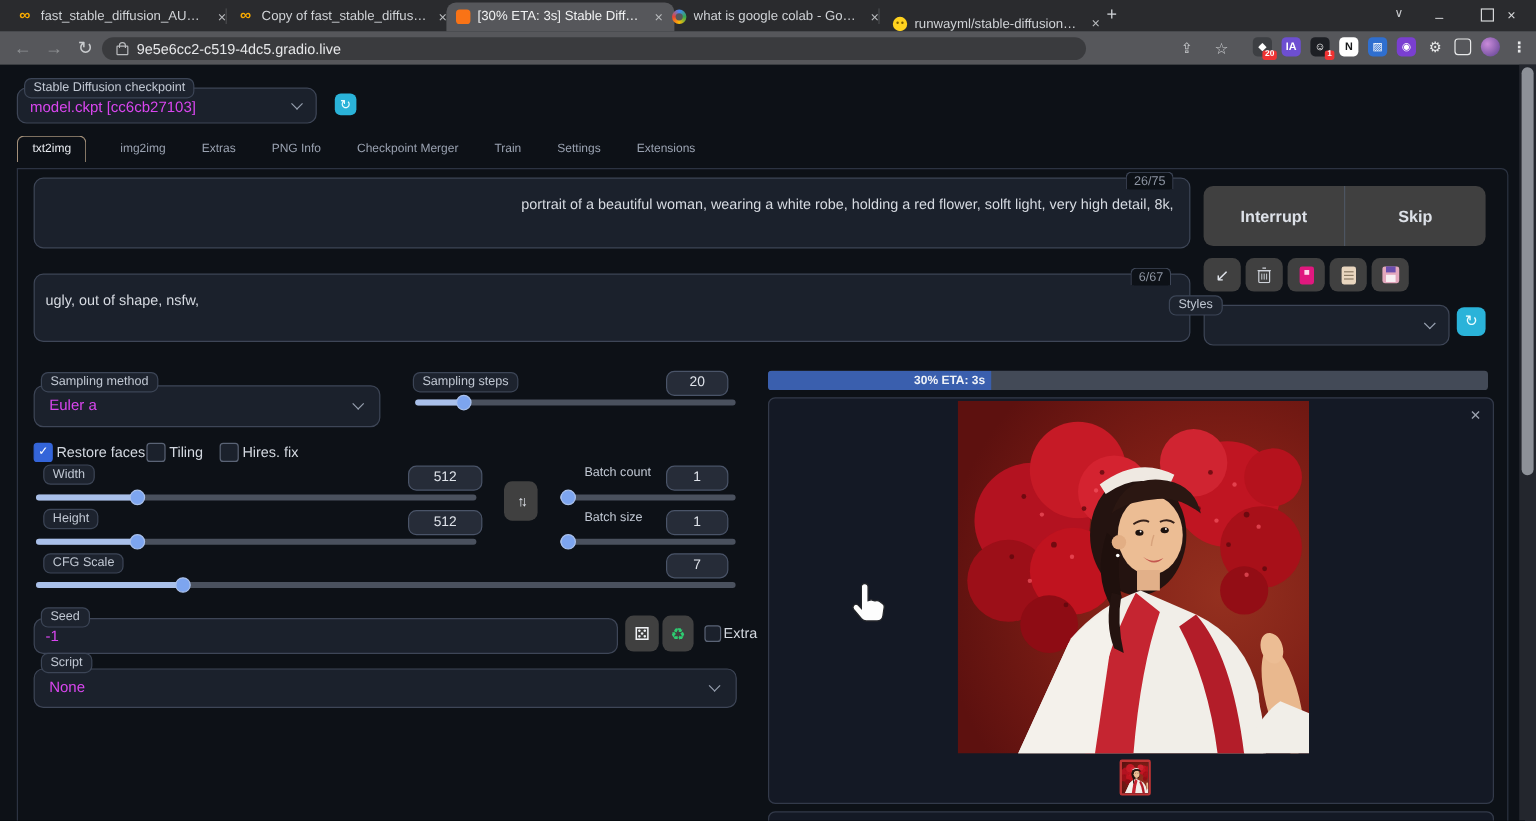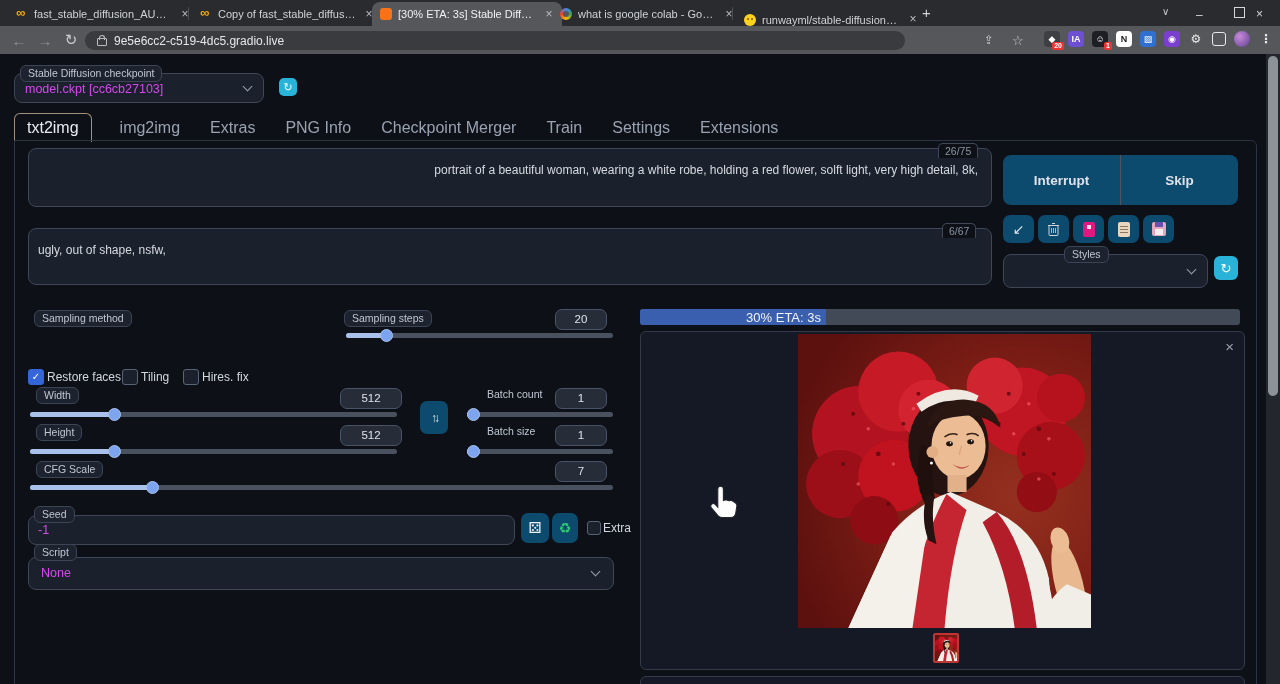--- a/index.html
+++ b/index.html
@@ -42,23 +42,23 @@
   .chev{position:absolute;width:6px;height:6px;border-right:1.6px solid #98a1b0;border-bottom:1.6px solid #98a1b0;transform:rotate(45deg);}
   .numbox{position:absolute;background:#262c38;border:1px solid #4a5468;border-radius:7px;
     color:#dfe3ea;font-size:11.5px;text-align:center;}
   .track{position:absolute;height:5px;background:#4a515e;border-radius:3px;}
   .fillbar{position:absolute;left:0;top:0;height:5px;background:#a9c0ea;border-radius:3px;}
   .knob{position:absolute;top:-4px;width:13px;height:13px;border-radius:50%;background:#7da5ef;border:1px solid #a9c0ea;box-sizing:border-box;}
   .cb{position:absolute;width:14px;height:14px;border:1px solid #5a6375;border-radius:3px;
     background:#1b212c;color:#fff;font-size:10px;line-height:13px;text-align:center;}
   .cb.on{background:#3465d9;border-color:#3465d9;}
   .cblabel{position:absolute;font-size:12px;color:#d3d8e0;}
-  .gbtn{position:absolute;background:#0c4a6e;border-radius:7px;display:flex;align-items:center;justify-content:center;}
+  .gbtn{position:absolute;background:#404040;border-radius:7px;display:flex;align-items:center;justify-content:center;}
   .cyanbtn{position:absolute;background:#2ab3d9;border-radius:5px;color:#eafcff;display:flex;align-items:center;justify-content:center;}
-  .navtab{font-size:16px;color:#9aa2b1;padding:5px 2px;}
+  .navtab{font-size:10px;color:#9aa2b1;padding:5px 2px;}
   .navtab.active{color:#e8ebf0;border:1px solid #a3907a;border-bottom:none;border-radius:6px 6px 0 0;
     padding:5px 12px;background:#0d1117;}
   .counter{position:absolute;font-size:10.5px;color:#8d94a2;background:#0d1117;padding:0 6px;z-index:5;
     border:1px solid #3e4657;border-bottom:none;border-radius:5px 5px 0 0;line-height:14px;}
   .ptext{position:absolute;font-size:12px;color:#d6dae1;line-height:15px;}
   .iconbtn-glyph{color:#dfe3ea;font-size:14px;line-height:14px;}
 </style>
 </head>
 <body>
 
@@ -188,27 +188,31 @@
           <span style="position:absolute;left:2px;top:4px;width:8px;height:1px;background:#8a7a64;box-shadow:0 3px 0 #8a7a64,0 6px 0 #8a7a64;"></span>
         </span>
     </div>
     <div class="gbtn" style="left:1143px;top:161px;width:31px;height:28px;">
       <span style="display:block;width:14px;height:14px;background:#e3a8bd;border-radius:2px;position:relative;">
           <span style="position:absolute;left:3px;top:0;width:8px;height:5px;background:#6b4fae;"></span>
           <span style="position:absolute;left:3px;top:7px;width:8px;height:6px;background:#f7eef2;"></span>
         </span>
     </div>
 
-    <span class="tag" style="left:1064px;top:192px;">Styles</span>
+    <span class="tag" style="left:974px;top:192px;">Styles</span>
     <div class="field" style="left:1003px;top:200px;width:203px;height:32px;">
       <span class="chev" style="right:12px;top:11px;"></span>
     </div>
     <div class="cyanbtn" style="left:1214px;top:202px;width:24px;height:24px;font-size:13px;border-radius:6px;">↻</div>
 
     <span class="tag" style="left:34px;top:256px;">Sampling method</span>
+    <div class="field" style="left:28px;top:267px;width:287px;height:33px;">
+      <span class="select-val" style="left:12px;top:9px;">Euler a</span>
+      <span class="chev" style="right:14px;top:11px;"></span>
+    </div>
 
     <span class="tag" style="left:344px;top:256px;">Sampling steps</span>
     <div class="numbox" style="left:555px;top:255px;width:50px;height:19px;line-height:19px;">20</div>
     <div class="track" style="left:346px;top:279px;width:267px;">
       <div class="fillbar" style="width: 15%;"></div>
       <div class="knob" style="left: calc(15% - 6px);"></div>
     </div>
 
     <span class="cb on" style="left:28px;top:315px;">✓</span>
     <span class="cblabel" style="left:47px;top:316px;">Restore faces</span>
@@ -270,21 +274,21 @@
     <span class="cblabel" style="left:603px;top:467px;">Extra</span>
 
     <span class="tag" style="left:34px;top:490px;">Script</span>
     <div class="field" style="left:28px;top:503px;width:584px;height:31px;">
       <span class="select-val" style="left:12px;top:8px;">None</span>
       <span class="chev" style="right:14px;top:10px;"></span>
     </div>
 
     <div class="abs" style="left:640px;top:255px;width:600px;height:16px;background:#434a57;border-radius:3px;overflow:hidden;">
       <div style="height: 100%; background: rgb(58, 95, 174); display: flex; align-items: center; justify-content: flex-end; width: 31%;">
-        <span style="font-size:13px;font-weight:normal;color:#f0f3f8;padding-right:5px;white-space:nowrap;">30% ETA: 3s</span>
+        <span style="font-size:10px;font-weight:bold;color:#f0f3f8;padding-right:5px;white-space:nowrap;">30% ETA: 3s</span>
       </div>
     </div>
 
     <div class="abs" style="left:640px;top:277px;width:603px;height:337px;border:1px solid #333a4a;border-radius:6px;background:#141925;">
       <span style="position:absolute;right:10px;top:6px;color:#9aa1ad;font-size:15px;">×</span>
 
       <svg width="293" height="294" style="position:absolute;left:157px;top:2px;">
         <use href="#genimg"></use>
       </svg>
 

